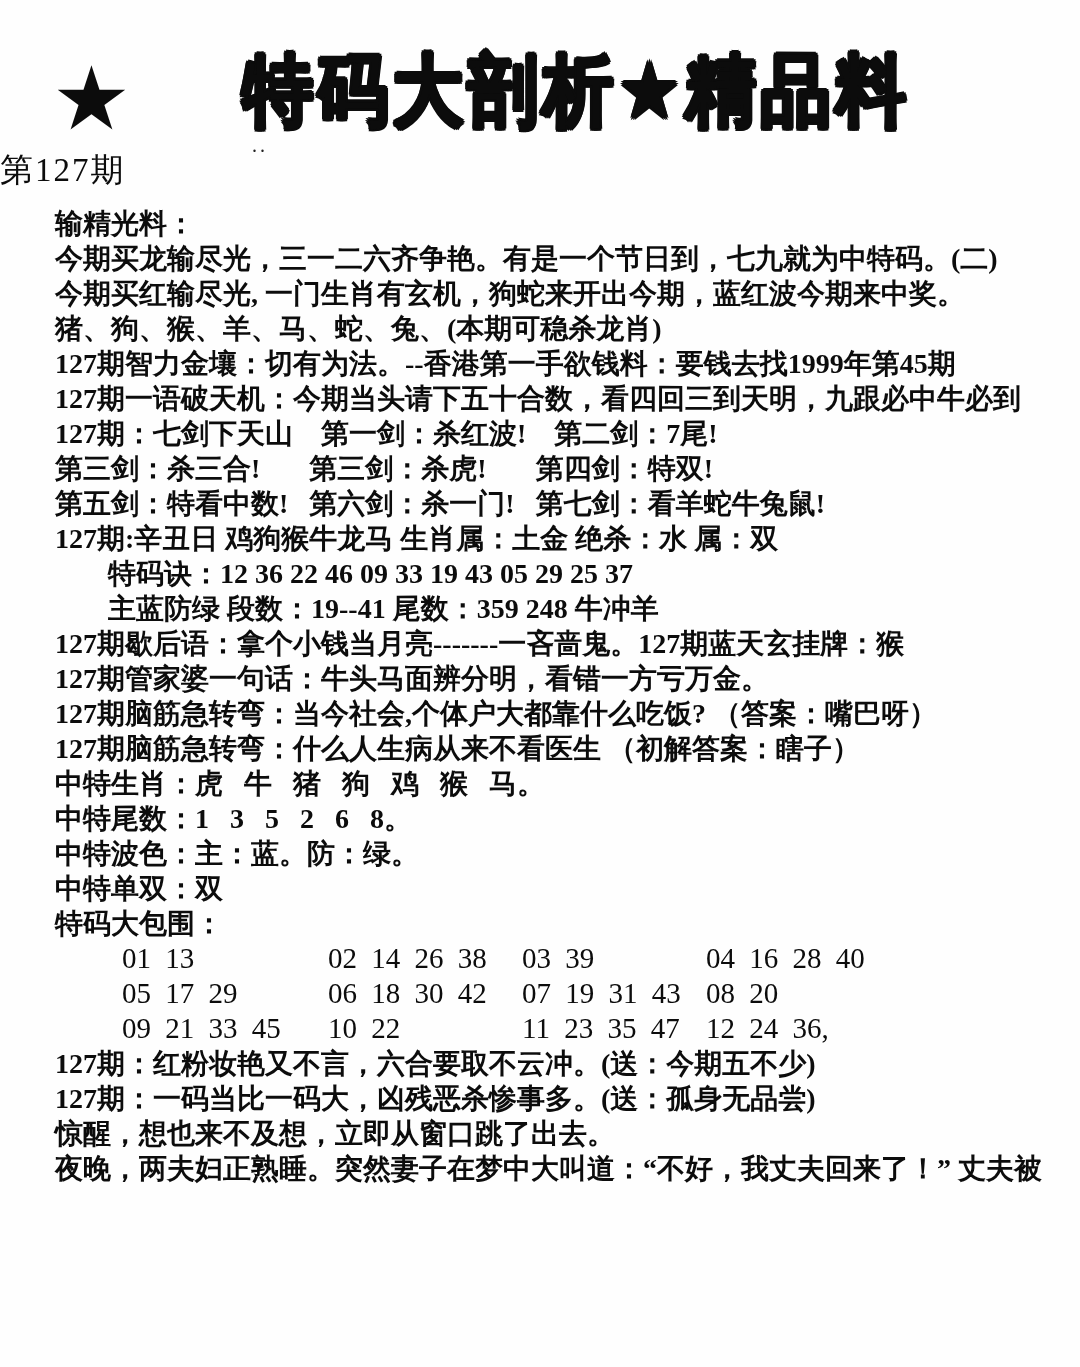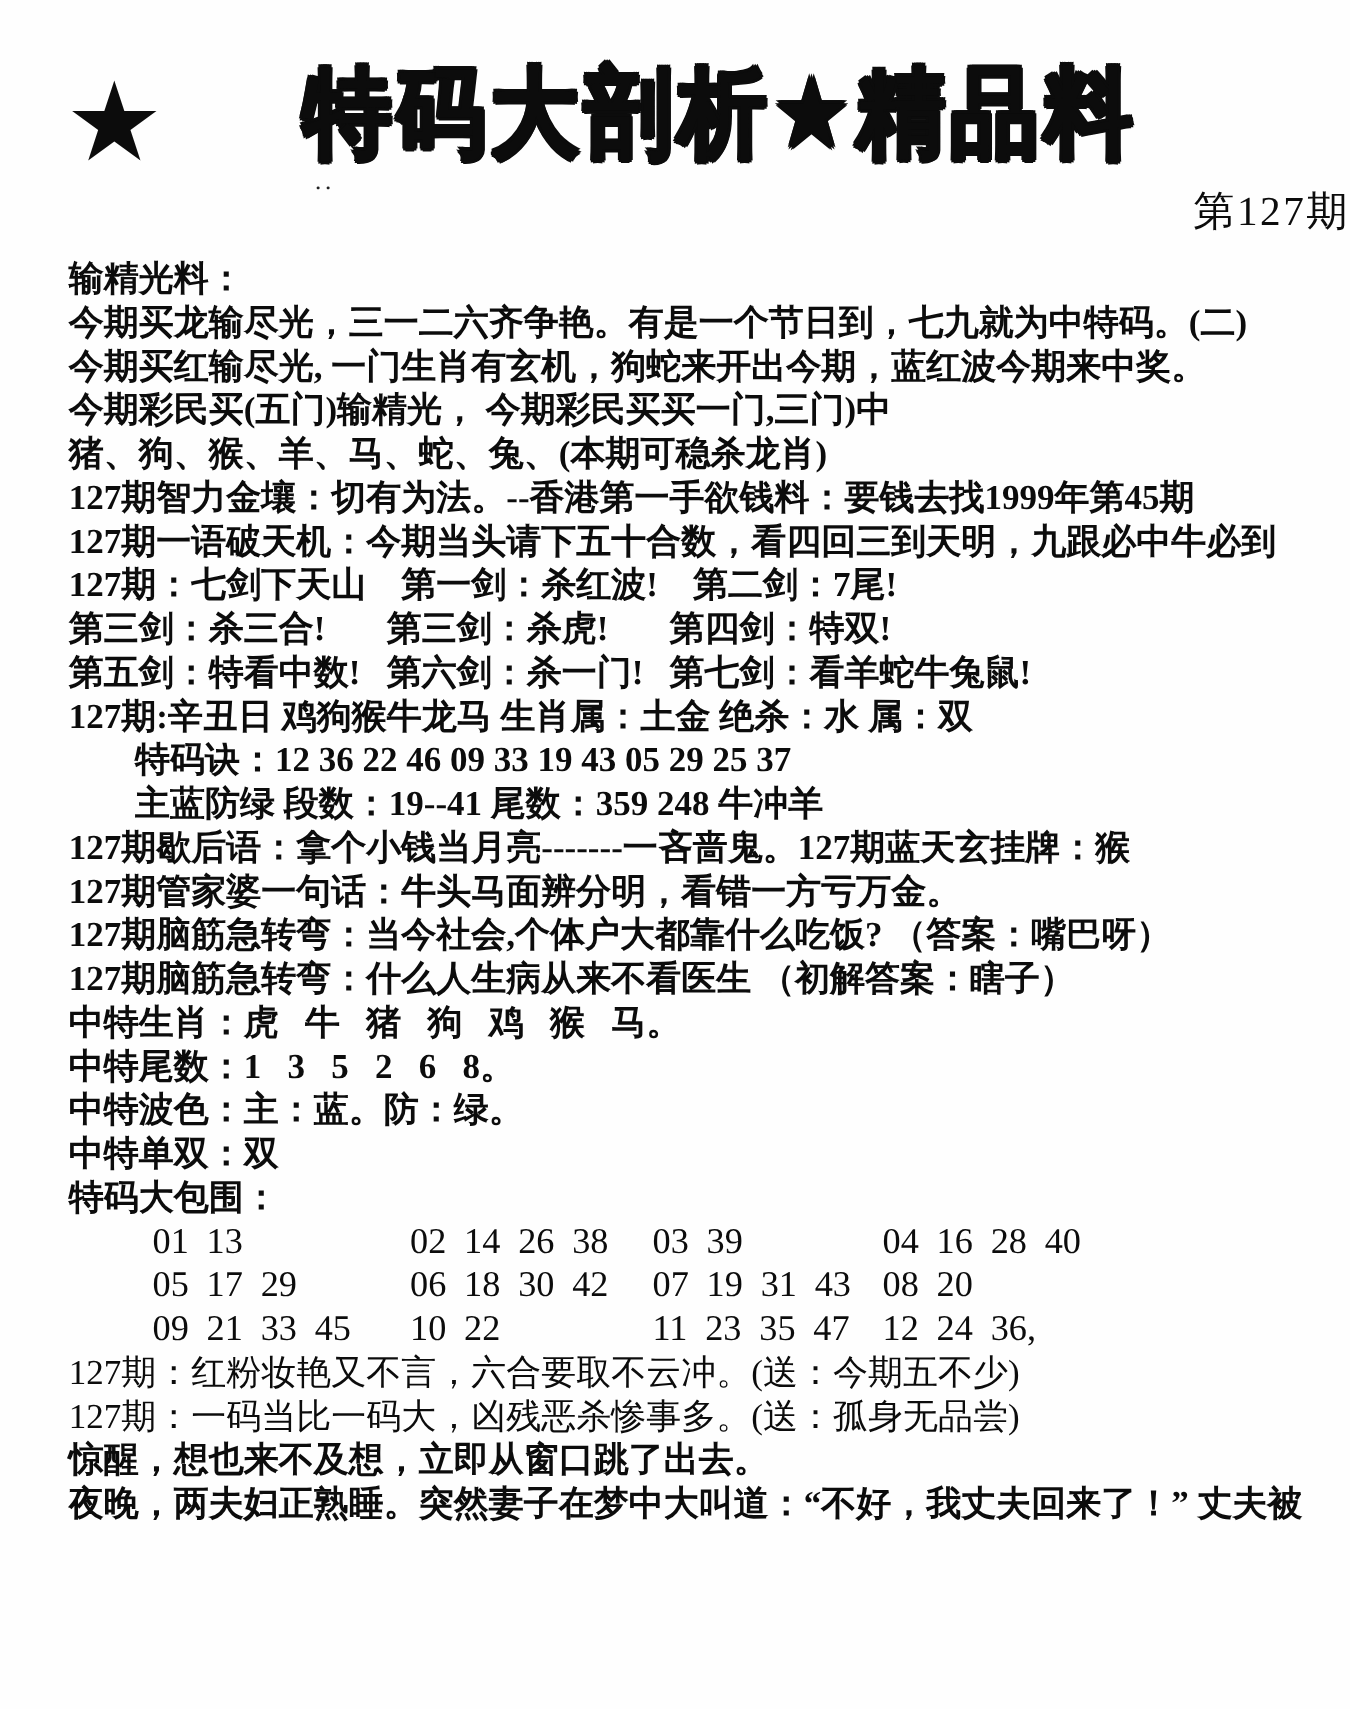--- a/index.html
+++ b/index.html
@@ -11,44 +11,43 @@
   .title-row{display:flex;align-items:flex-end;padding-left:52px;height:112px;}
   .star{font-size:88px;line-height:1;transform:translateY(4px);}
   .big-title{
     margin:0 0 0 112px;font-size:70px;line-height:1.25;
     font-family:"Liberation Sans","DejaVu Sans",sans-serif;font-weight:900;letter-spacing:5px;
     text-shadow:2.5px 0 currentColor,-2.5px 0 currentColor,0 2px currentColor,0 -2px currentColor,
       1.8px 1.8px currentColor,-1.8px 1.8px currentColor,1.8px -1.8px currentColor,-1.8px -1.8px currentColor;
     transform:scaleY(1.12);transform-origin:center bottom;white-space:nowrap;
   }
   .stray{position:absolute;top:134px;left:252px;font-size:20px;letter-spacing:3px;color:#222;}
-  .issue{margin:10px 0 12px;text-align:right;font-size:33px;font-weight:normal;letter-spacing:2px;line-height:40px;}
+  .issue{margin:10px 0 12px;text-align:left;font-size:33px;font-weight:normal;letter-spacing:2px;line-height:40px;}
   #body-lines{margin-top:16px;}
-  .line{padding-left:55px;font-size:28px;line-height:35px;white-space:pre-wrap;}
+  .line{padding-left:55px;font-size:28px;line-height:35px;white-space:pre-wrap;font-weight:bold;}
   .line.b{font-weight:bold;}
   .line.ind{padding-left:108px;}
   .grid{padding-left:86px;}
   .grid-row{display:grid;grid-template-columns:206px 194px 184px auto;font-size:29px;line-height:35px;}
   .grid-cell{word-spacing:7px;white-space:pre;margin-left:36px;}
 </style>
 </head>
 <body>
 
 <div class="doc">
   <div class="title-row">
     <span class="star">★</span>
     <h1 class="big-title">特码大剖析★精品料</h1>
   </div>
   <div class="stray">..</div>
   <h2 class="issue">第127期</h2>
   <div id="body-lines">
       <div class="line b">输精光料：</div>
       <div class="line b">今期买龙输尽光，三一二六齐争艳。有是一个节日到，七九就为中特码。(二)</div>
       <div class="line b">今期买红输尽光, 一门生肖有玄机，狗蛇来开出今期，蓝红波今期来中奖。</div>
-      <div class="line b">今期彩民买(五门)输精光， 今期彩民买买一门,三门)中</div>
       <div class="line b">猪、狗、猴、羊、马、蛇、兔、(本期可稳杀龙肖)</div>
       <div class="line b">127期智力金壤：切有为法。--香港第一手欲钱料：要钱去找1999年第45期</div>
       <div class="line b">127期一语破天机：今期当头请下五十合数，看四回三到天明，九跟必中牛必到</div>
       <div class="line b">127期：七剑下天山    第一剑：杀红波!    第二剑：7尾!</div>
       <div class="line b">第三剑：杀三合!       第三剑：杀虎!       第四剑：特双!</div>
       <div class="line b">第五剑：特看中数!   第六剑：杀一门!   第七剑：看羊蛇牛兔鼠!</div>
       <div class="line b">127期:辛丑日 鸡狗猴牛龙马 生肖属：土金 绝杀：水 属：双</div>
       <div class="line b ind">特码诀：12 36 22 46 09 33 19 43 05 29 25 37</div>
       <div class="line b ind">主蓝防绿 段数：19--41 尾数：359 248 牛冲羊</div>
       <div class="line b">127期歇后语：拿个小钱当月亮-------一吝啬鬼。127期蓝天玄挂牌：猴</div>

